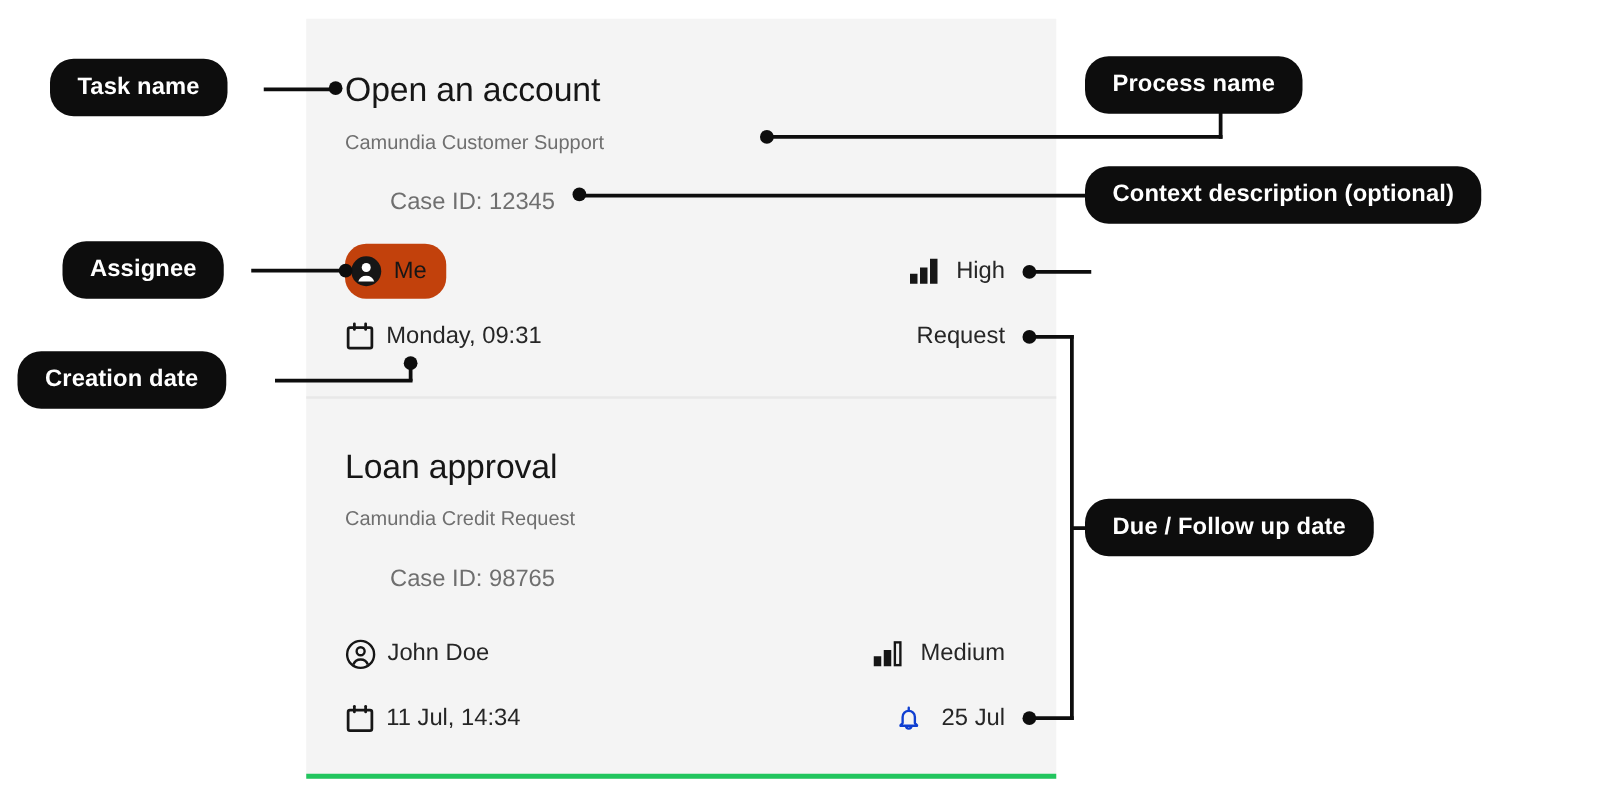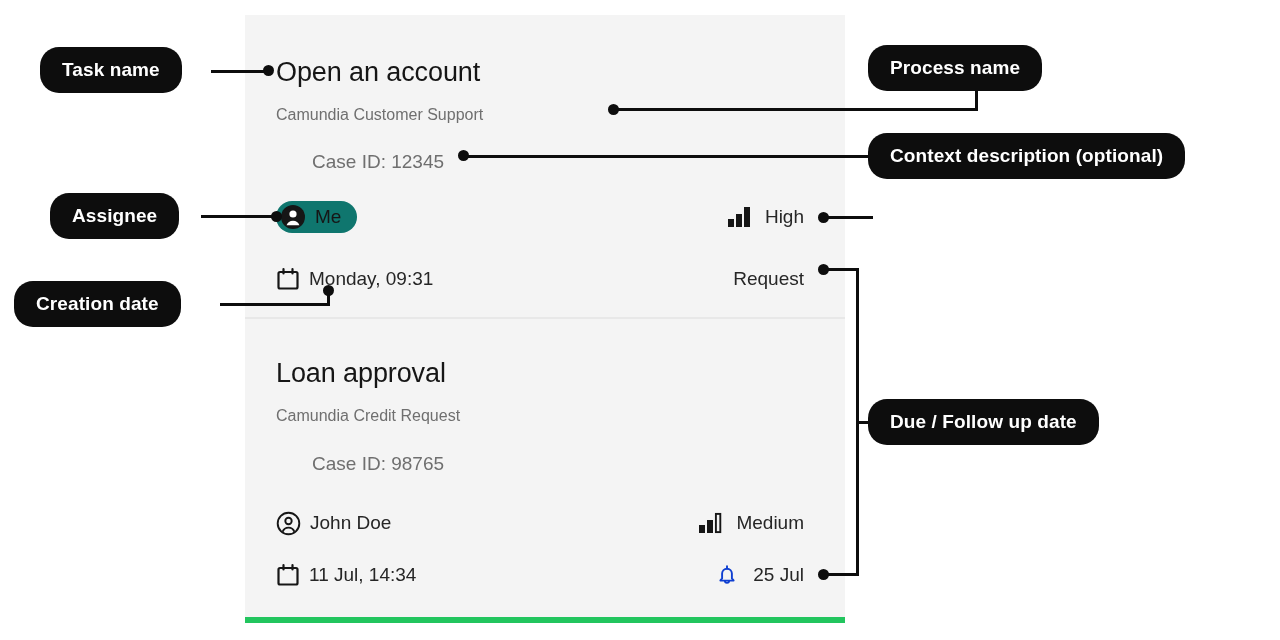--- a/index.html
+++ b/index.html
@@ -11,21 +11,21 @@
     overflow: hidden;
   }
   #stage { position: relative; width: 1280px; height: 640px; background:#fff; }
 
   
   .panel {
     position: absolute;
     left: 245px; top: 15px;
     width: 600px; height: 608px;
     background: #f4f4f4;
-    border-bottom: 6px solid #22c55e;
+    border-bottom: 4px solid #22c55e;
   }
   .card { position: absolute; left: 0; width: 600px; }
   .card.first { top: 0; height: 300px; }
   .card.second { top: 302px; height: 306px; border-top: 2px solid #e8e8e8; }
 
   .task-title {
     position: absolute; left: 31px;
     font-size: 27px; line-height: 32px;
     color: #161616; font-weight: 400;
     letter-spacing: -0.1px;
@@ -53,22 +53,22 @@
   .meta-right {
     position: absolute; right: 32px; top: 0;
     display: flex; align-items: center; gap: 13px;
     height: 34px;
   }
   .meta-text {
     font-size: 19px; color: #262626; white-space: nowrap;
   }
   .assignee-chip {
     display: flex; align-items: center; gap: 9px;
-    background: #0f766e; border-radius: 17px;
-    padding: 3px 16px 3px 4px; height: 32px;
+    background: #c2410c; border-radius: 17px;
+    padding: 3px 16px 3px 4px; height: 44px;
   }
   .assignee-chip .meta-text { color: #161616; }
   .plain-assignee { display: flex; align-items: center; }
 
   .icon { display: block; flex: none; }
 
   
   .pill {
     position: absolute;
     background: #0d0d0d; color: #ffffff;
@@ -120,21 +120,21 @@
             <svg class="icon" width="25" height="22" viewBox="0 0 25 22">
               <rect x="1" y="13" width="6" height="8" fill="#161616"></rect>
               <rect x="9" y="8" width="6" height="13" fill="#161616"></rect>
               <rect x="17" y="1" width="6" height="20" fill="#161616"></rect>
             </svg>
           </span>
           <span class="meta-text">High</span>
         </div>
       </div>
 
-      <div class="meta-row" style="top:247px;text-align:right;">
+      <div class="meta-row" style="top:237px;text-align:right;">
         <div class="meta-left">
           <span>
             <svg class="icon" width="24" height="24" viewBox="0 0 24 24">
               <rect x="2.5" y="5" width="19" height="16.5" rx="1.5" fill="none" stroke="#161616" stroke-width="2.2"></rect>
               <line x1="7.5" y1="2" x2="7.5" y2="6.5" stroke="#161616" stroke-width="2.2" stroke-linecap="round"></line>
               <line x1="16.5" y1="2" x2="16.5" y2="6.5" stroke="#161616" stroke-width="2.2" stroke-linecap="round"></line>
             </svg>
           </span>
           <span class="meta-text">Monday, 09:31</span>
         </div>

